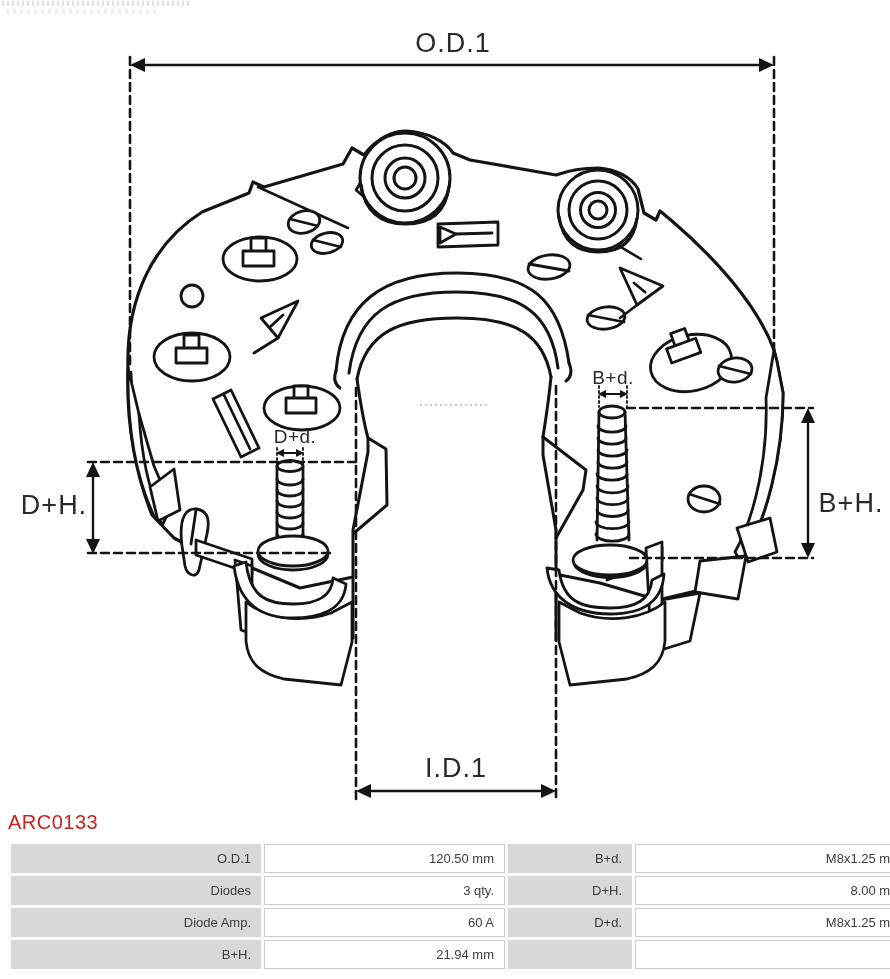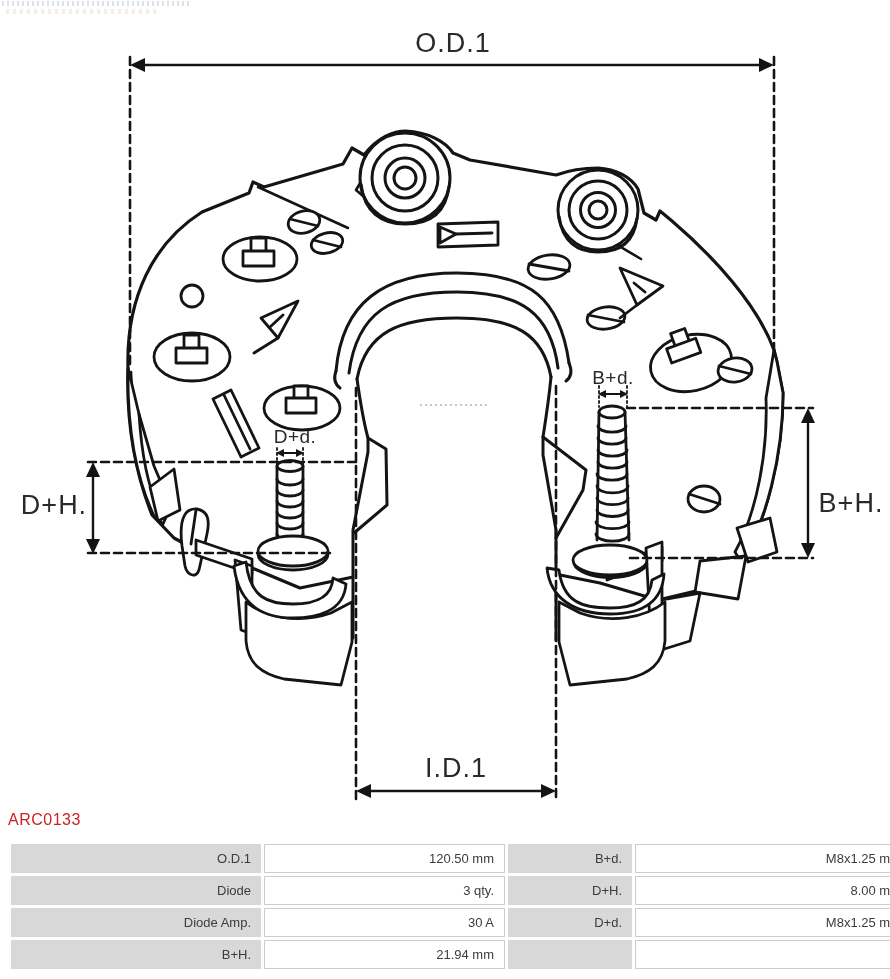--- a/index.html
+++ b/index.html
@@ -4,21 +4,21 @@
 <style>
   html,body{margin:0;padding:0;background:#fff;}
   body{width:890px;height:979px;position:relative;overflow:hidden;
        font-family:"Liberation Sans",sans-serif;}
   .logo-remnant{position:absolute;left:2px;top:1px;width:188px;height:14px;opacity:.55;
     background-image:
       repeating-linear-gradient(90deg, rgba(110,135,175,.45) 0 2px, rgba(255,255,255,0) 2px 5px),
       repeating-linear-gradient(90deg, rgba(200,180,130,.35) 0 3px, rgba(255,255,255,0) 3px 7px);
     background-size:188px 5px,150px 5px;background-position:0 0,4px 8px;background-repeat:no-repeat;}
   .drawing{position:absolute;left:0;top:0;width:890px;height:810px;}
-  .part-number{position:absolute;left:8px;top:811px;font-size:16px;letter-spacing:.5px;color:#cc2222;}
+  .part-number{position:absolute;left:8px;top:811px;font-size:20px;letter-spacing:.5px;color:#cc2222;}
   .spec-table{position:absolute;left:8px;top:841px;border-collapse:separate;border-spacing:3px;
     table-layout:fixed;width:874px;font-size:13px;color:#3c3c3c;}
   .spec-table td{height:27px;padding:0 10px 0 4px;text-align:right;vertical-align:middle;
     white-space:nowrap;overflow:hidden;}
   .spec-table td.lbl{background:#d8d8d8;}
   .spec-table td.val{background:#fff;border:1px solid #ccc;margin-top:14px;}
   .c0{width:236px}.c1{width:225px}.c2{width:110px}.c3{width:261px}
   svg text{fill:#2a2a2a;letter-spacing:1px;}
   svg .dim{font-size:27px;} svg .dimsm{font-size:19px;letter-spacing:.5px;}
 </style>
@@ -237,28 +237,28 @@
 
 <table class="spec-table">
   <tbody>
       <tr>
     <td class="lbl c0">O.D.1</td>
     <td class="val c1">120.50 mm</td>
     <td class="lbl c2">B+d.</td>
     <td class="val c3">M8x1.25 mm</td>
   </tr>
   <tr>
-    <td class="lbl c0">Diode</td>
+    <td class="lbl c0">Diodes</td>
     <td class="val c1">3 qty.</td>
     <td class="lbl c2">D+H.</td>
     <td class="val c3">8.00 mm</td>
   </tr>
   <tr>
     <td class="lbl c0">Diode Amp.</td>
-    <td class="val c1">30 A</td>
+    <td class="val c1">60 A</td>
     <td class="lbl c2">D+d.</td>
     <td class="val c3">M8x1.25 mm</td>
   </tr>
   <tr>
     <td class="lbl c0">B+H.</td>
     <td class="val c1">21.94 mm</td>
     <td class="lbl c2"></td>
     <td class="val c3"></td>
   </tr>
 </tbody>

